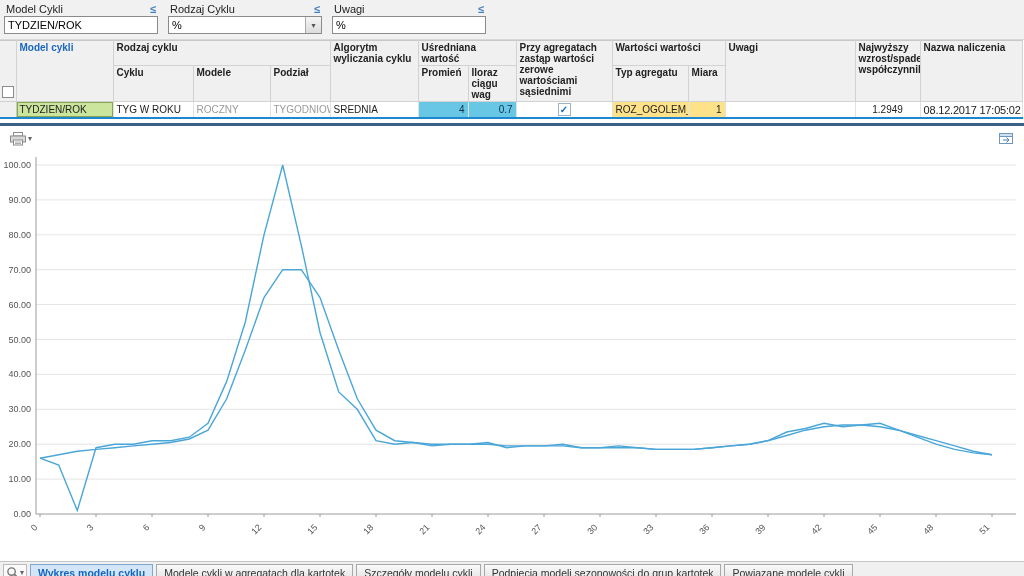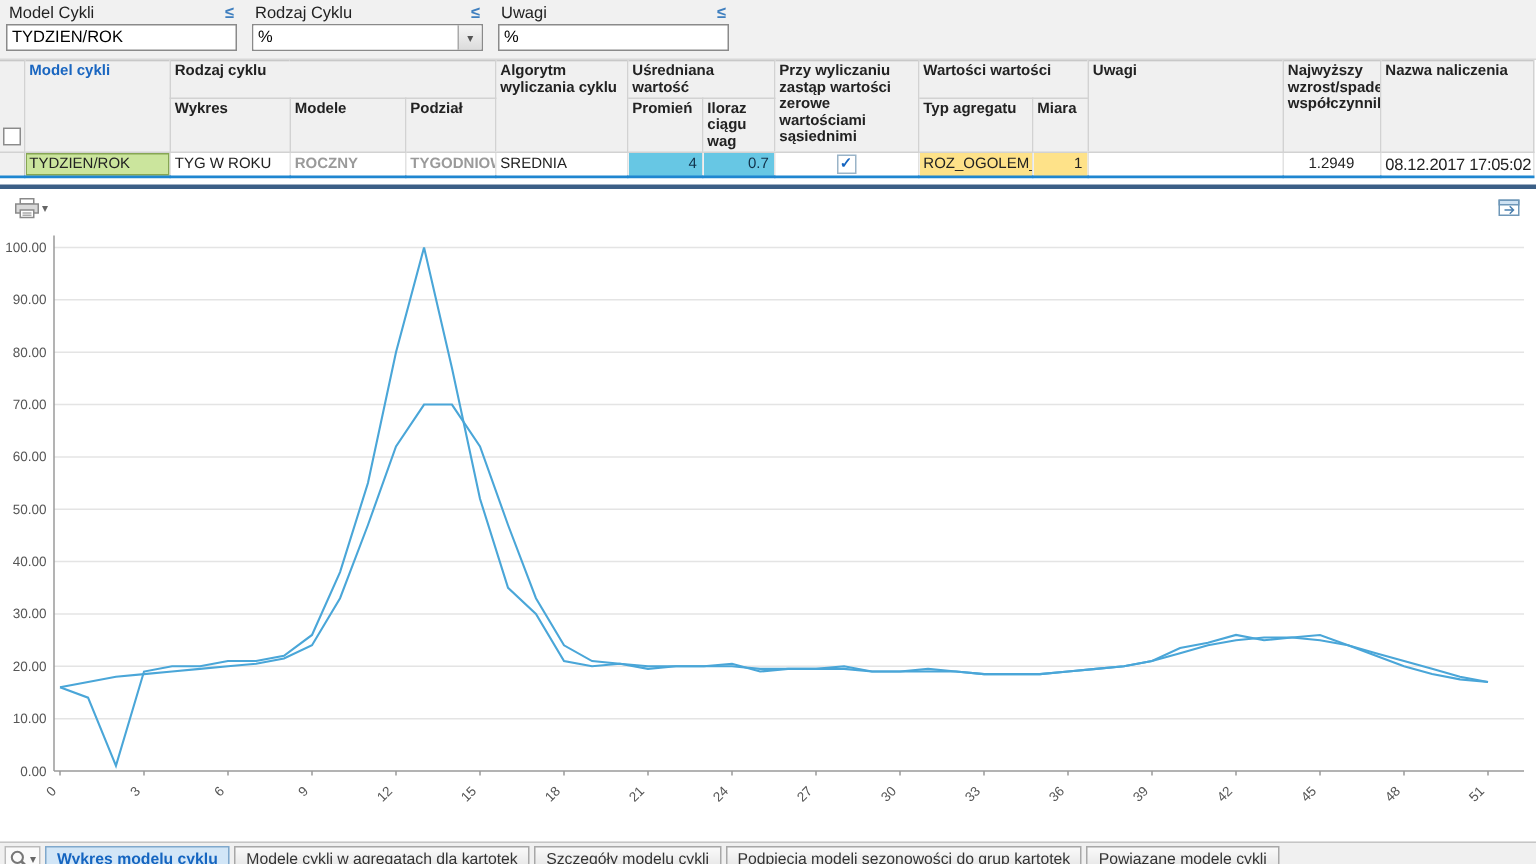--- a/index.html
+++ b/index.html
@@ -26,21 +26,21 @@
     border-top:1px solid #c8c8c8;border-bottom:2px solid #1f86d0;flex:0 0 auto;}
   th{background:#f0f0f0;border-right:1px solid #d2d2d2;border-bottom:1px solid #d2d2d2;
     font-weight:bold;text-align:left;vertical-align:top;padding:1px 3px;color:#222;
     overflow:hidden;cursor:pointer;}
   th.model{color:#1a66c0;}
   th.sel{vertical-align:bottom;text-align:center;padding:1px;}
   td{border-right:1px solid #e2e2e2;padding:0 3px;height:15px;white-space:nowrap;
     overflow:hidden;font-size:10px;color:#222;}
   td.sel{background:#f0f0f0;border-right:1px solid #c8c8c8;}
   td.green{background:#cbe59d;box-shadow:inset 0 0 0 1px #86a653;font-weight:normal;}
-  td.gray{color:#9a9a9a;font-weight:bold;}
+  td.gray{color:#9a9a9a;}
   td.cyan{background:#67c7e4;text-align:right;color:#103048;}
   td.yellow{background:#fee289;}
   td.yellow.num{text-align:right;}
   td.right{text-align:center;}
   td.date{text-align:left;font-size:11px;letter-spacing:-0.2px;}
   td.center{text-align:center;}
   .cbox{display:inline-block;width:10px;height:10px;border:1px solid #8b8b8b;background:#fff;}
   .check{display:inline-block;width:11px;height:11px;border:1px solid #9ab4c8;background:#fff;
     line-height:11px;font-size:10px;color:#1565c0;font-weight:bold;text-align:center;cursor:pointer;}
 
@@ -116,28 +116,28 @@
   </colgroup>
   <thead>
     <tr>
       <th rowspan="2" class="sel">
         <span class="cbox"></span>
       </th>
       <th rowspan="2" class="model">Model cykli</th>
       <th colspan="3">Rodzaj cyklu</th>
       <th rowspan="2">Algorytm wyliczania cyklu</th>
       <th colspan="2">Uśredniana wartość</th>
-      <th rowspan="2">Przy wyliczaniu zastąp wartości zerowe wartościami sąsiednimi</th>
+      <th rowspan="2">Przy agregatach zastąp wartości zerowe wartościami sąsiednimi</th>
       <th colspan="2">Wartości wartości</th>
       <th rowspan="2">Uwagi</th>
       <th rowspan="2">Najwyższy wzrost/spadek współczynnika</th>
       <th rowspan="2">Nazwa naliczenia</th>
     </tr>
     <tr>
-      <th>Wykres</th>
+      <th>Cyklu</th>
       <th>Modele</th>
       <th>Podział</th>
       <th>Promień</th>
       <th>Iloraz ciągu wag</th>
       <th>Typ agregatu</th>
       <th>Miara</th>
     </tr>
   </thead>
   <tbody>
     <tr>

